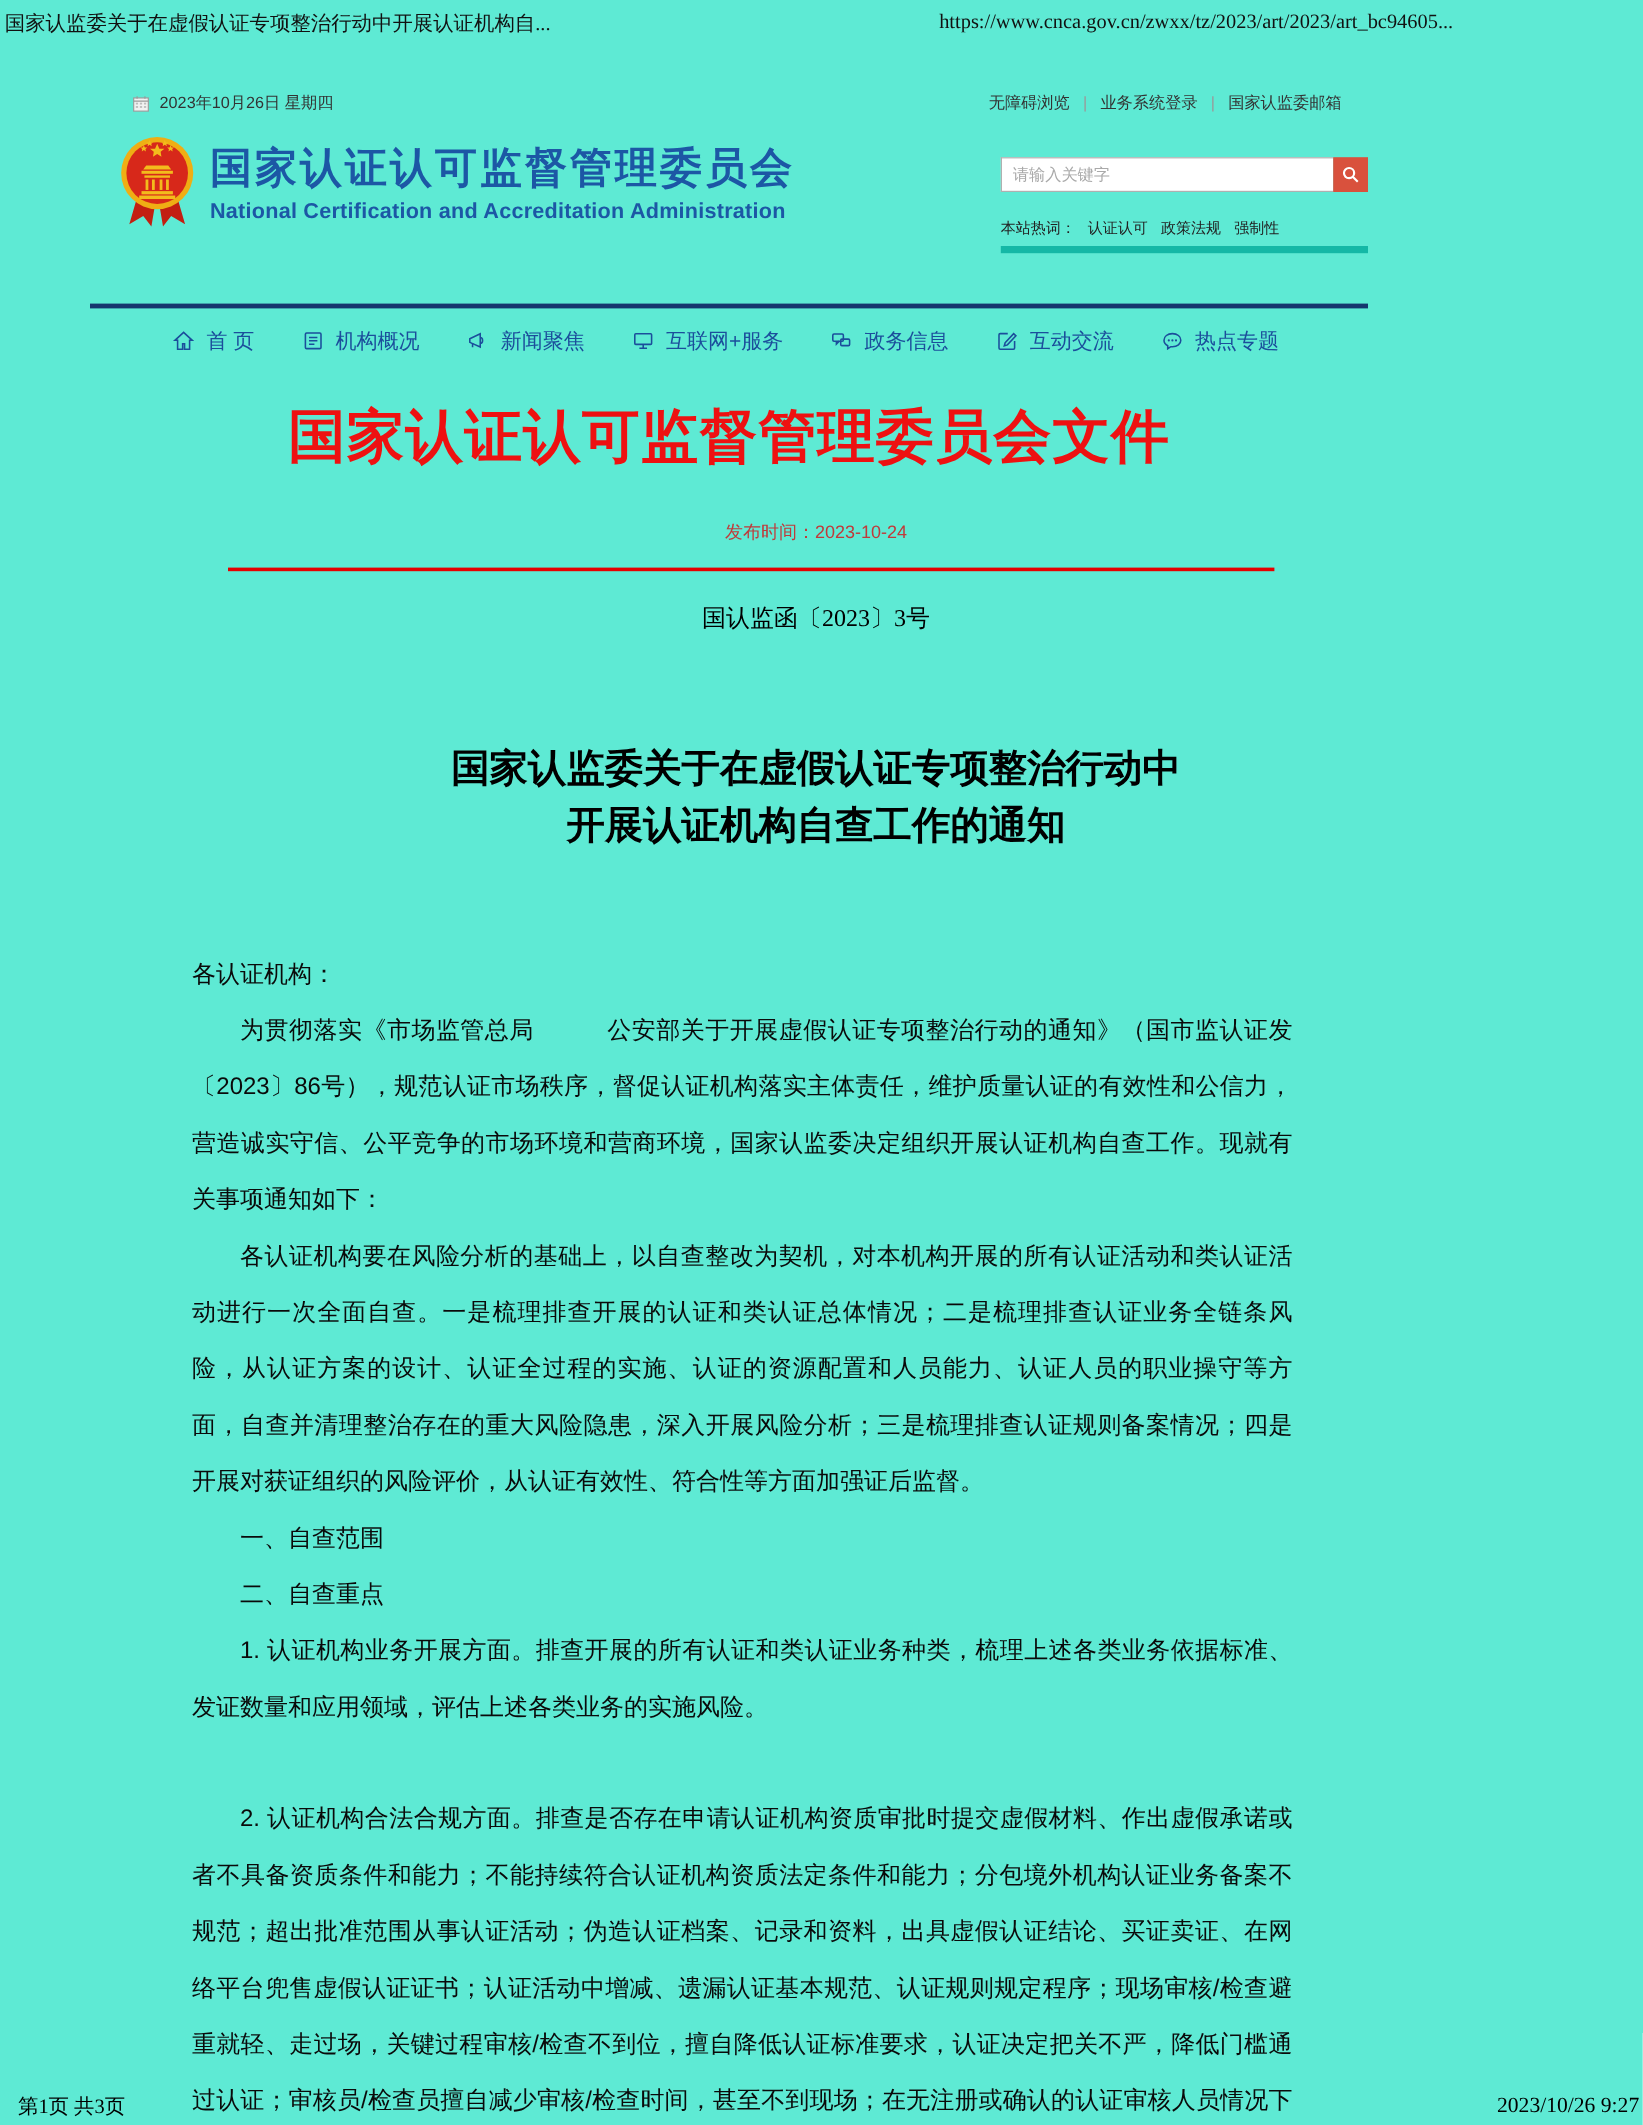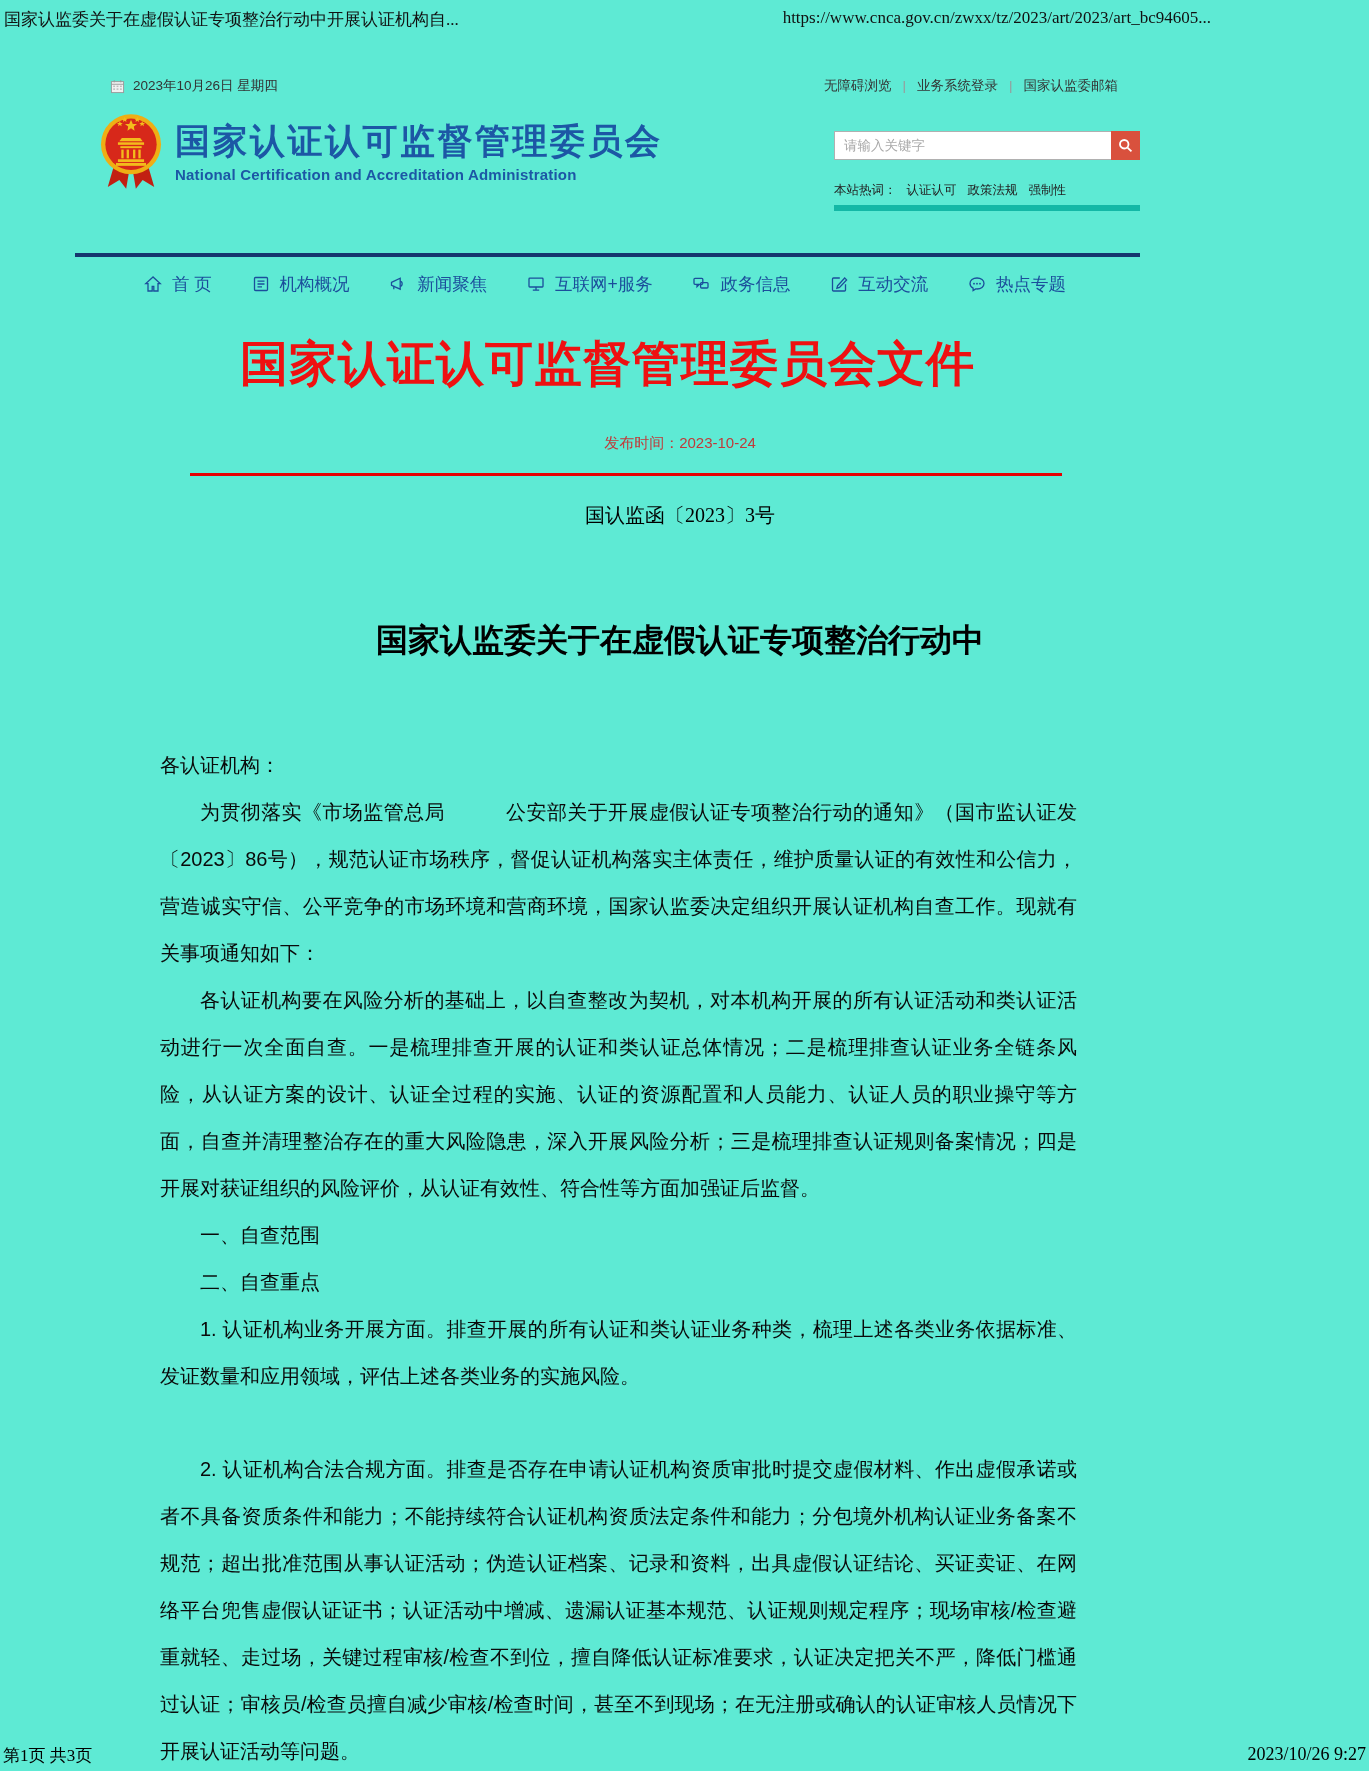--- a/index.html
+++ b/index.html
@@ -39,21 +39,21 @@
   .toplinks .toplink { cursor: pointer; }
   .toplinks .toplink:not(:first-child)::before { content: "|"; color:#999; margin: 0 11px; }
 
   .masthead { display: flex; justify-content: space-between; margin-top: 16px; padding-left: 25px; }
   .logo-link { display: flex; gap: 13px; align-items: flex-start; cursor: pointer; justify-content: center; }
   .org-names { padding-top: 10px; }
   .org-cn {
     font-size: 35px; font-weight: bold; color: #1c57a5;
     letter-spacing: 2.5px; line-height: 1.15;
   }
-  .org-en { font-size: 15px; font-weight: bold; color: #1c57a5; margin-top: 5px; letter-spacing: 0.2px; }
+  .org-en { font-size: 18px; font-weight: bold; color: #1c57a5; margin-top: 5px; letter-spacing: 0.2px; }
 
   .search-area { width: 306px; margin-top: 20px; padding-bottom: 6px; border-bottom: 6px solid #14b8a6; }
   .search-row { display: flex; }
   .search-input {
     flex: 1; height: 29px; border: 1px solid #b0b0b0; border-right: none;
     padding: 0 9px; font-size: 13.5px; color: #333; outline: none;
     font-family: "Liberation Sans", sans-serif;
   }
   .search-input::placeholder { color: #a9a9a9; }
   .search-btn {
@@ -104,21 +104,21 @@
     margin: 78px 63px 0 85px;
     font-size: 20px; line-height: 47px;
     text-align: justify; color: #0a0a0a;
   }
   .para { margin: 0; text-indent: 2em; }
   .para.noindent { text-indent: 0; }
   .para.gap-top { margin-top: 46px; }
 
   
   .print-footer {
-    position: absolute; left: 0; right: 0; bottom: 4px;
+    position: absolute; left: 12px; right: 0; bottom: 4px;
     display: flex; justify-content: space-between;
     padding: 0 3px;
     font-family: "Liberation Serif", serif; font-size: 17px; color: #000;
   }
   .print-footer .stamp { font-size: 18px; }
 </style>
 </head>
 <body>
 
 <div class="page">
@@ -266,20 +266,21 @@
     <div class="pub-time">
       <span>发布时间：</span><span>2023-10-24</span>
     </div>
 
     <div class="red-rule"></div>
 
     <div class="doc-number">国认监函〔2023〕3号</div>
 
     <div class="doc-title">
       <div>国家认监委关于在虚假认证专项整治行动中</div>
+      <div>开展认证机构自查工作的通知</div>
     </div>
 
     <div class="body-text">
       <p class="para noindent">各认证机构：</p>
       <p class="para">为贯彻落实《市场监管总局　　　公安部关于开展虚假认证专项整治行动的通知》（国市监认证发〔2023〕86号），规范认证市场秩序，督促认证机构落实主体责任，维护质量认证的有效性和公信力，营造诚实守信、公平竞争的市场环境和营商环境，国家认监委决定组织开展认证机构自查工作。现就有关事项通知如下：</p>
       <p class="para">各认证机构要在风险分析的基础上，以自查整改为契机，对本机构开展的所有认证活动和类认证活动进行一次全面自查。一是梳理排查开展的认证和类认证总体情况；二是梳理排查认证业务全链条风险，从认证方案的设计、认证全过程的实施、认证的资源配置和人员能力、认证人员的职业操守等方面，自查并清理整治存在的重大风险隐患，深入开展风险分析；三是梳理排查认证规则备案情况；四是开展对获证组织的风险评价，从认证有效性、符合性等方面加强证后监督。</p>
       <p class="para">一、自查范围</p>
       <p class="para">二、自查重点</p>
       <p class="para">1. 认证机构业务开展方面。排查开展的所有认证和类认证业务种类，梳理上述各类业务依据标准、发证数量和应用领域，评估上述各类业务的实施风险。</p>
       <p class="para gap-top">2. 认证机构合法合规方面。排查是否存在申请认证机构资质审批时提交虚假材料、作出虚假承诺或者不具备资质条件和能力；不能持续符合认证机构资质法定条件和能力；分包境外机构认证业务备案不规范；超出批准范围从事认证活动；伪造认证档案、记录和资料，出具虚假认证结论、买证卖证、在网络平台兜售虚假认证证书；认证活动中增减、遗漏认证基本规范、认证规则规定程序；现场审核/检查避重就轻、走过场，关键过程审核/检查不到位，擅自降低认证标准要求，认证决定把关不严，降低门槛通过认证；审核员/检查员擅自减少审核/检查时间，甚至不到现场；在无注册或确认的认证审核人员情况下开展认证活动等问题。</p>

